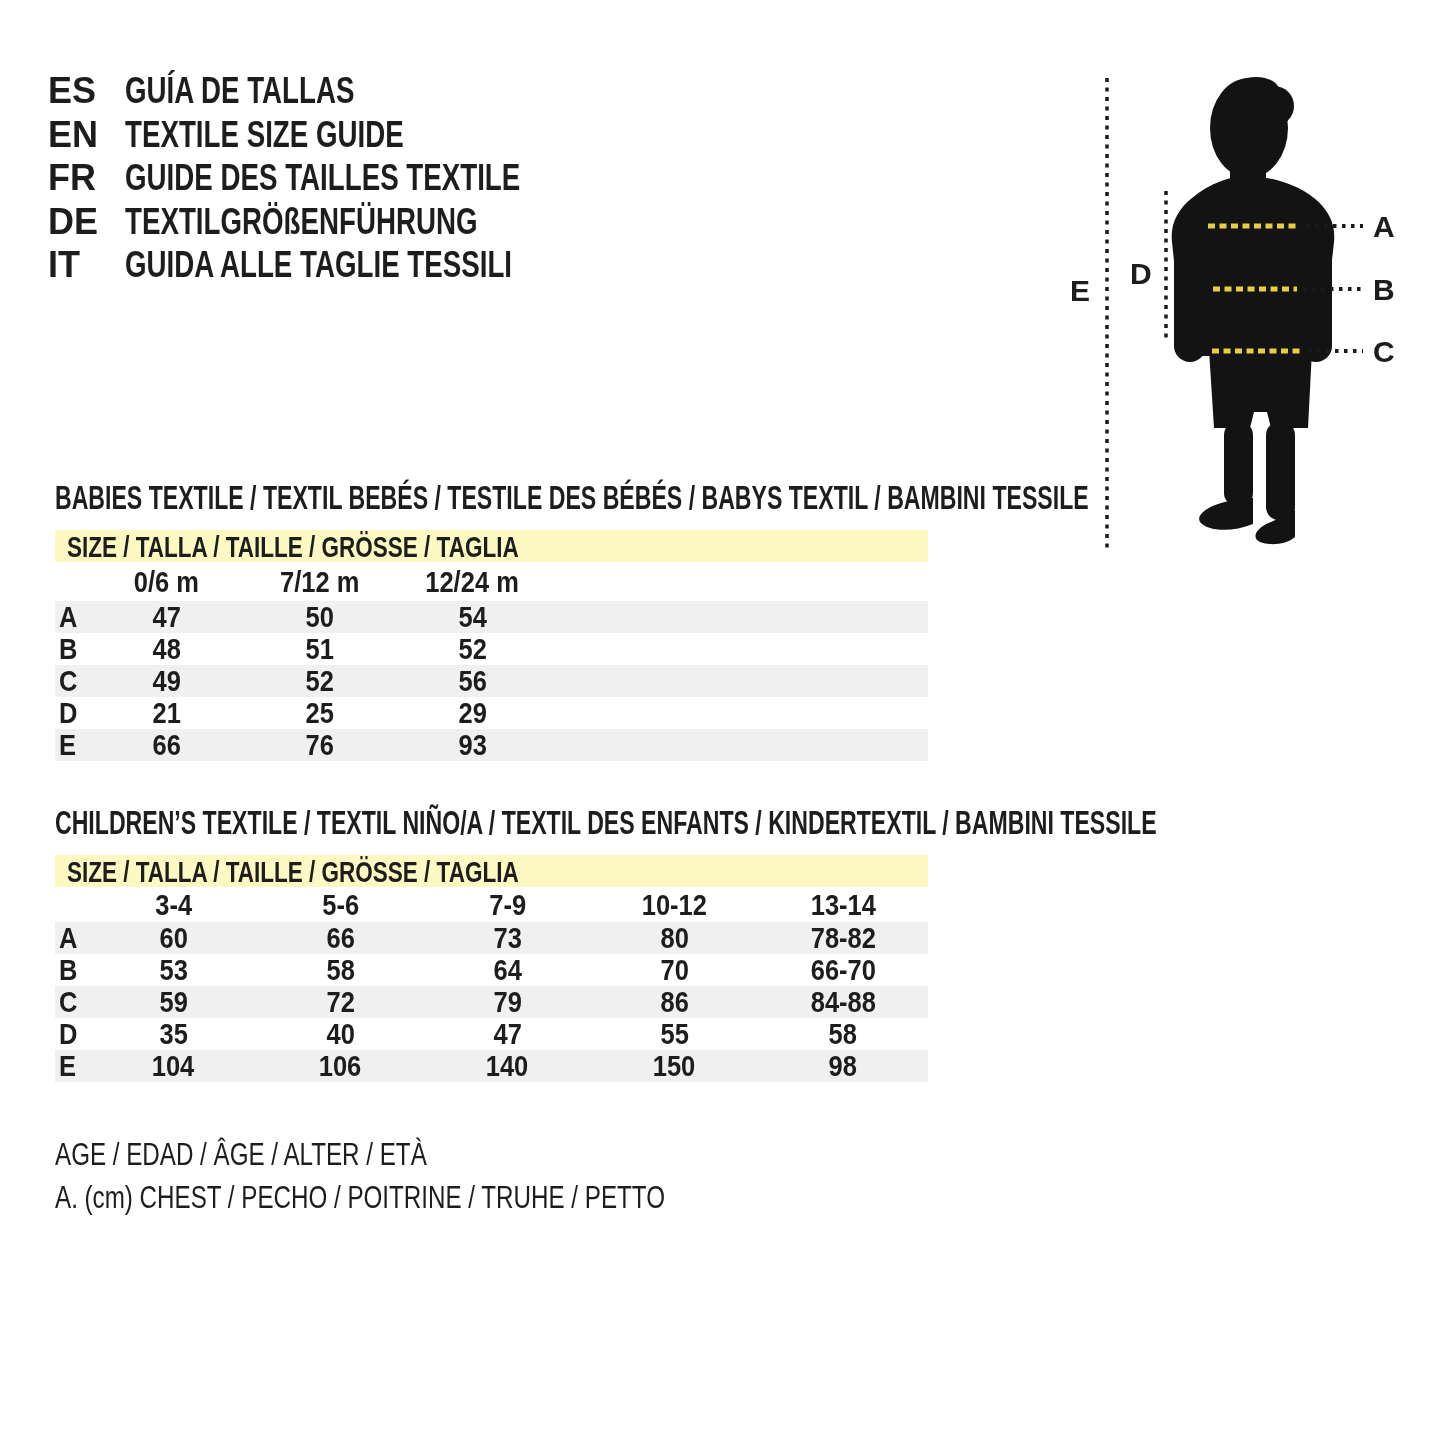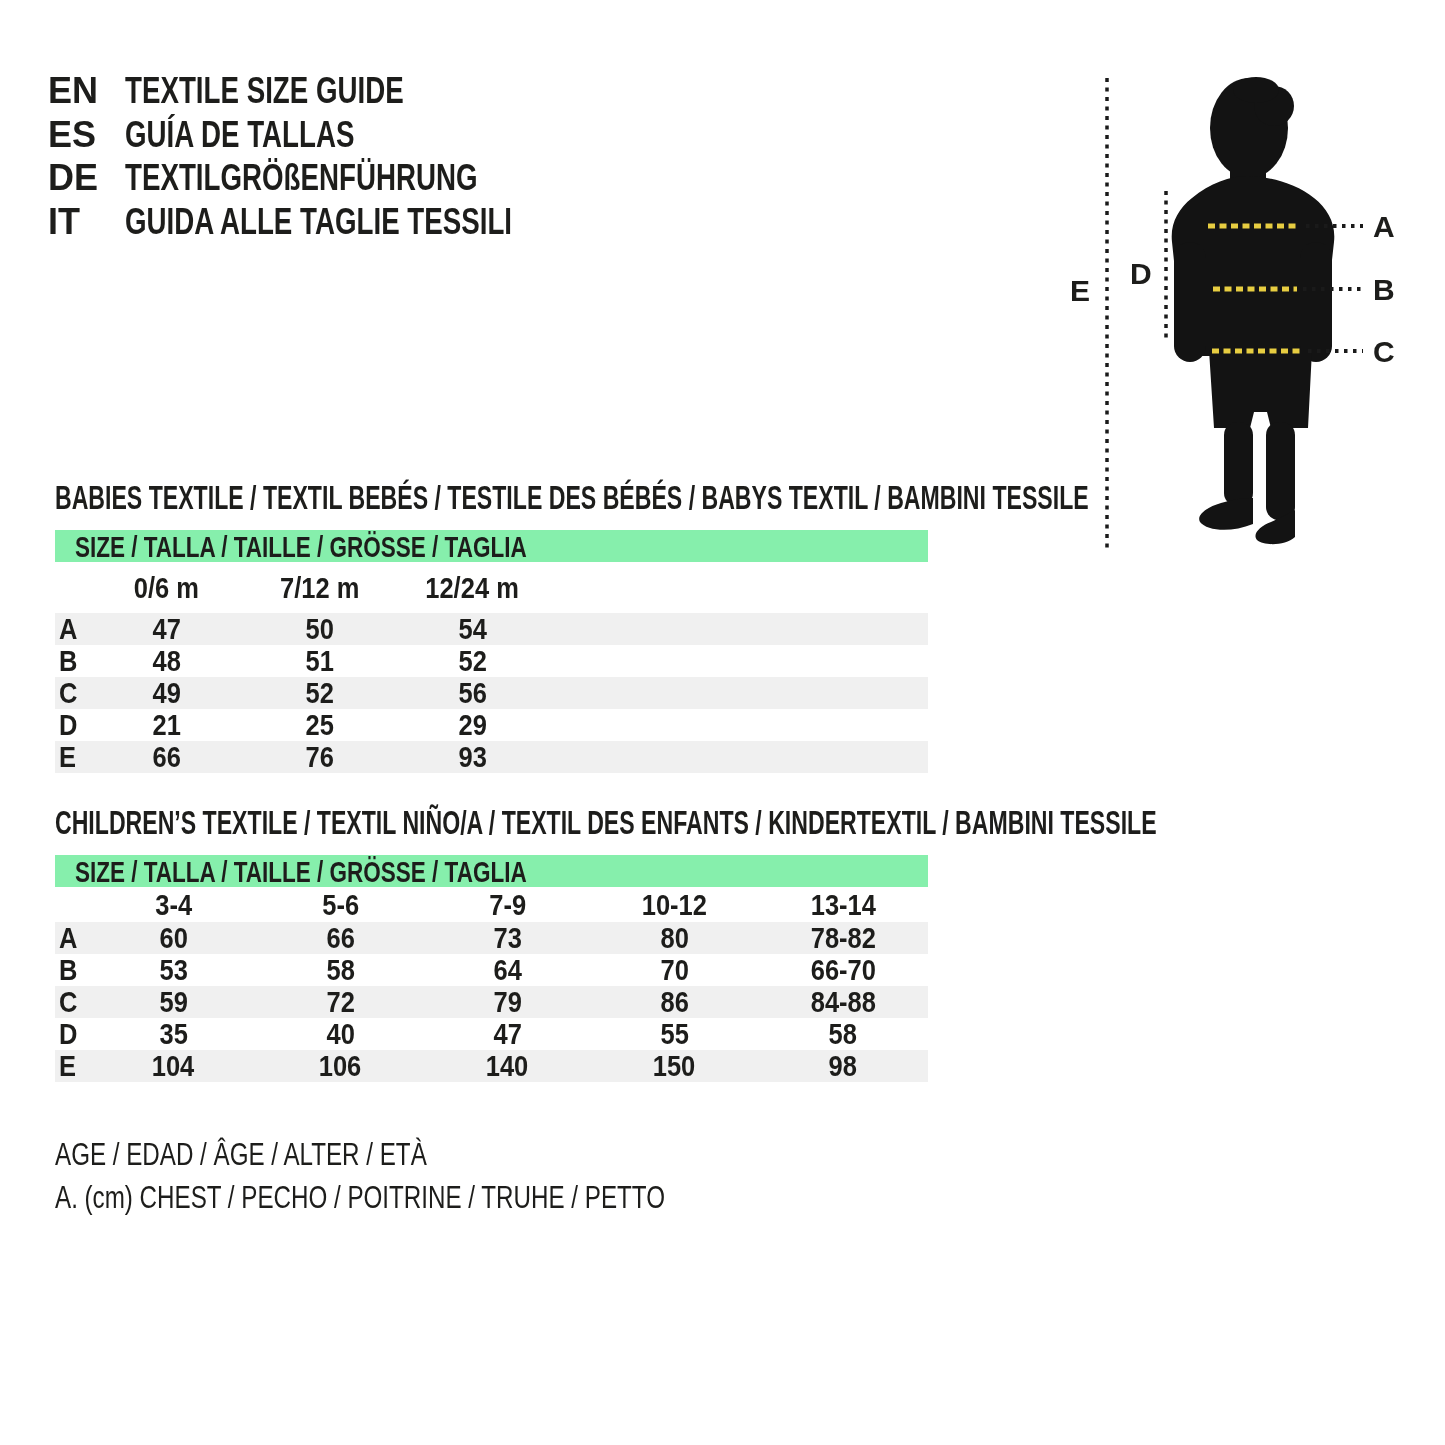--- a/index.html
+++ b/index.html
@@ -9,55 +9,59 @@
   .oL{transform-origin:0 50%;}
   
   .langs{position:absolute;left:48px;top:69px;}
   .lrow{display:flex;height:43.5px;line-height:43.5px;font-size:36px;font-weight:700;}
   .lcode{width:77px;}
   
   .sec-title{position:absolute;left:55px;font-size:33px;line-height:33px;font-weight:700;white-space:nowrap;}
   .t-babies{top:481px;}
   .t-children{top:806px;}
   
-  .sizebar{position:absolute;left:55px;width:873px;height:32px;background:#86efac;
-           line-height:33px;font-size:30px;font-weight:700;padding-left:20px;box-sizing:border-box;}
+  .sizebar{position:absolute;left:55px;width:873px;height:32px;background:#fef9c3;
+           line-height:33px;font-size:30px;font-weight:700;padding-left:12px;box-sizing:border-box;}
   .bar-babies{top:530px;}
   .bar-children{top:855px;}
   
   .tbl{position:absolute;left:55px;width:873px;border-collapse:collapse;table-layout:fixed;
        font-size:30px;font-weight:700;color:#1d1d1b;}
   .tbl th,.tbl td{padding:0;font-weight:700;text-align:center;vertical-align:middle;line-height:1;}
   .tbl .rowlbl{text-align:left;padding-left:4px;}
   .tbl tbody tr{height:32px;}
   .tbl tbody tr:nth-child(odd){background:#f0f0f0;}
   .tbl-babies{top:562px;}
-  .tbl-babies thead tr{height:51px;}
+  .tbl-babies thead tr{height:39px;}
   .tbl-children{top:887px;}
   .tbl-children thead tr{height:35px;}
   
   .legend{position:absolute;left:55px;top:1133px;}
   .legline{height:43.3px;line-height:43.3px;font-size:31px;font-weight:400;white-space:nowrap;}
   
   .figure{position:absolute;left:1060px;top:72px;width:340px;height:505px;}
   .figlbl{font-family:"Liberation Sans",sans-serif;font-weight:700;font-size:30px;fill:#1d1d1b;}
 </style>
 </head>
 <body>
 
 <div class="page">
 
   <div class="langs">
     <div class="lrow">
+      <span class="lcode">ES</span>
+      <span class="ltitle cnd oL" style="--sx:.77">GUÍA DE TALLAS</span>
+    </div>
+    <div class="lrow">
       <span class="lcode">EN</span>
       <span class="ltitle cnd oL" style="--sx:.77">TEXTILE SIZE GUIDE</span>
     </div>
     <div class="lrow">
-      <span class="lcode">ES</span>
-      <span class="ltitle cnd oL" style="--sx:.77">GUÍA DE TALLAS</span>
+      <span class="lcode">FR</span>
+      <span class="ltitle cnd oL" style="--sx:.77">GUIDE DES TAILLES TEXTILE</span>
     </div>
     <div class="lrow">
       <span class="lcode">DE</span>
       <span class="ltitle cnd oL" style="--sx:.77">TEXTILGRÖßENFÜHRUNG</span>
     </div>
     <div class="lrow">
       <span class="lcode">IT</span>
       <span class="ltitle cnd oL" style="--sx:.77">GUIDA ALLE TAGLIE TESSILI</span>
     </div>
   </div>

